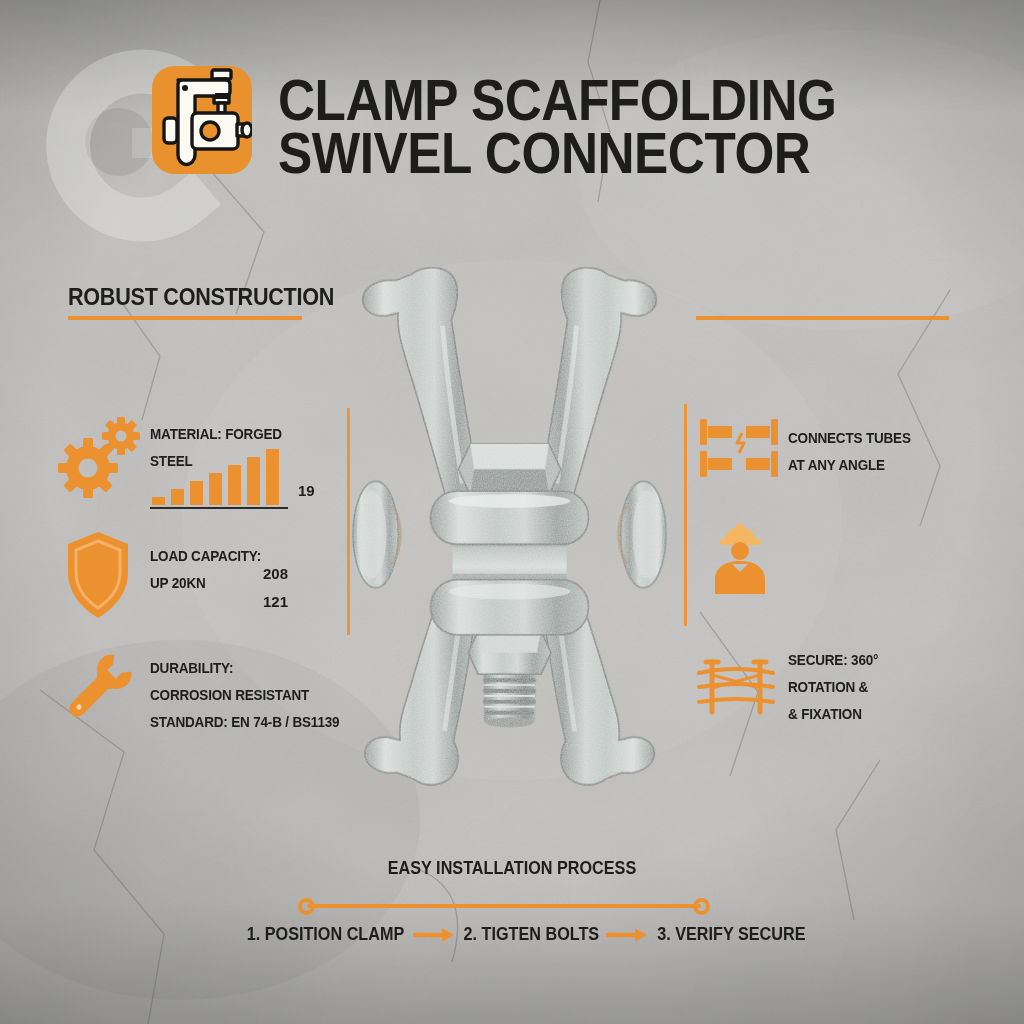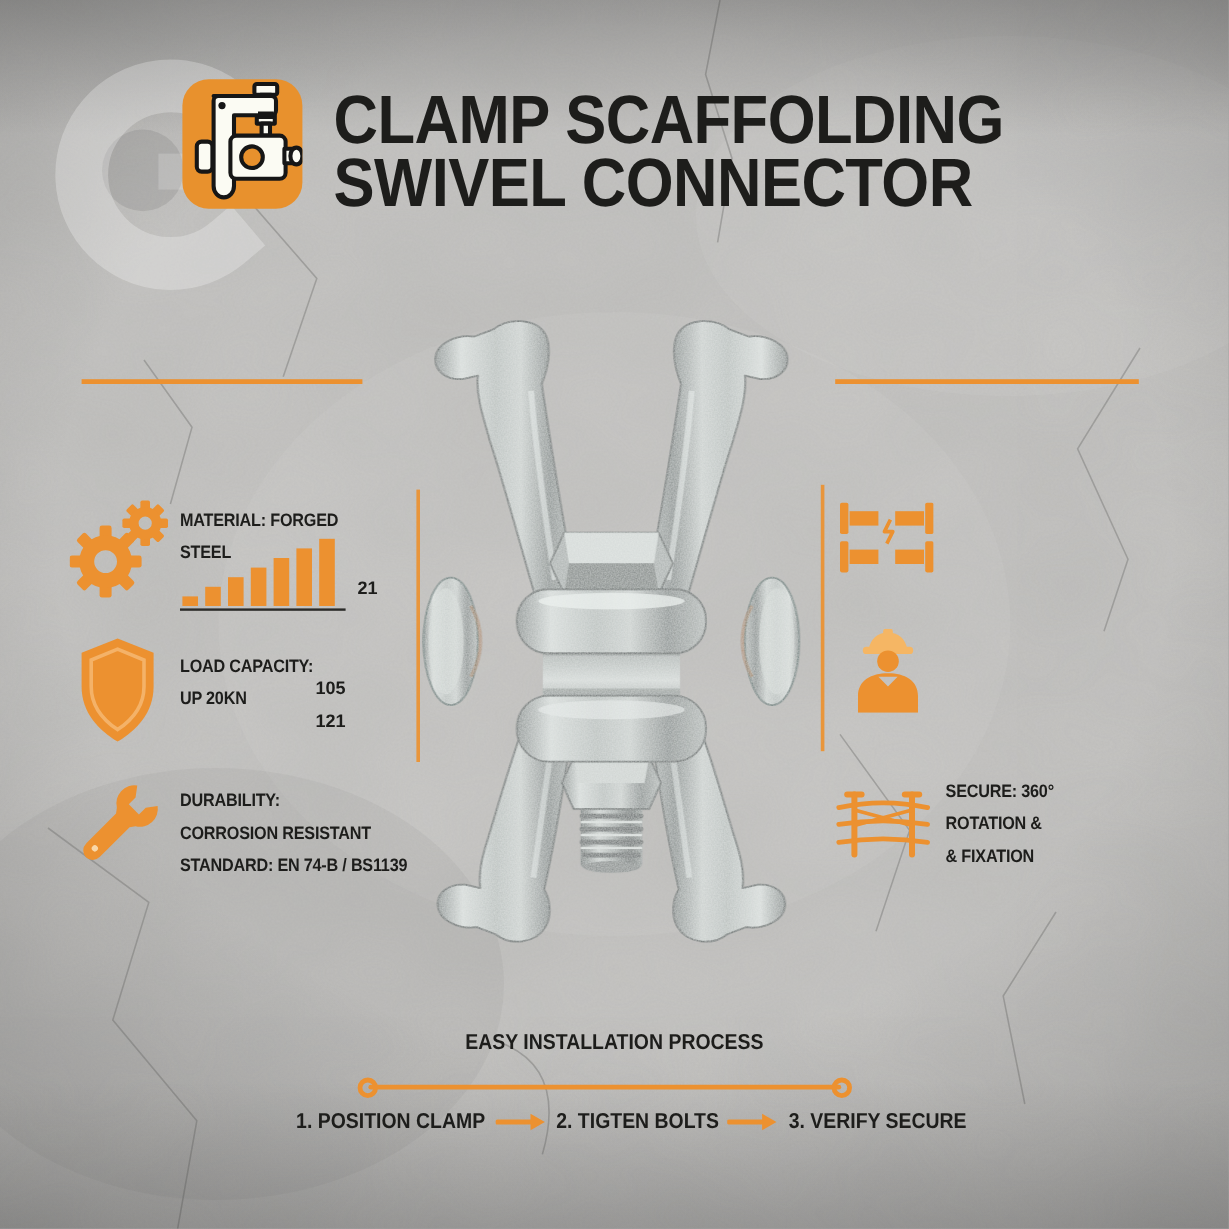--- a/index.html
+++ b/index.html
@@ -96,20 +96,23 @@
       </g>
       <circle cx="33" cy="22" r="3" fill="#161616"></circle>
       <circle cx="58" cy="65" r="9" fill="#E8912D" stroke="#161616" stroke-width="3.4"></circle>
     </svg>
   </div>
   <div class="abs z title">
     <span class="cond">CLAMP SCAFFOLDING</span><br>
     <span class="cond">SWIVEL CONNECTOR</span>
   </div>
 
+  <div class="abs z sec-head" style="left:68px;top:283px;">
+    <span class="cond">ROBUST CONSTRUCTION</span>
+  </div>
   <div class="abs z underbar" style="left:68px;top:316px;width:234px;"></div>
   <div class="abs z vline" style="left:347px;top:408px;height:227px;"></div>
 
   <svg class="abs z" style="left:58px;top:410px;" width="84" height="92" viewBox="0 0 84 92">
     <g fill="#EC9130">
       <g transform="translate(30,58)">
         <g id="bigTooth">
             <rect x="-5" y="-30" width="10" height="12" rx="2"></rect>
           </g>
         <use href="#bigTooth" transform="rotate(45)"></use>
@@ -143,31 +146,31 @@
   <div class="abs z mini-chart">
       <div class="bar" style="height: 8px;"></div>
       <div class="bar" style="height: 16px;"></div>
       <div class="bar" style="height: 24px;"></div>
       <div class="bar" style="height: 32px;"></div>
       <div class="bar" style="height: 40px;"></div>
       <div class="bar" style="height: 48px;"></div>
       <div class="bar" style="height: 56px;"></div>
     </div>
   <div class="abs z chart-underline"></div>
-  <div class="abs z num" style="left:298px;top:482px;">21</div>
+  <div class="abs z num" style="left:298px;top:482px;">19</div>
 
   <svg class="abs z" style="left:66px;top:530px;" width="64" height="90" viewBox="0 0 64 90">
     <path d="M32,2 L62,14 V42 C62,64 48,78 32,88 C16,78 2,64 2,42 V14 Z" fill="#EC9130"></path>
     <path d="M32,11 L54,20 V42 C54,58 44,70 32,78 C20,70 10,58 10,42 V20 Z" fill="none" stroke="#f4b268" stroke-width="3"></path>
   </svg>
   <div class="abs z item-text" style="left:150px;top:542px;">
     <span class="cond">LOAD CAPACITY:</span><br>
     <span class="cond">UP 20KN</span>
   </div>
-  <div class="abs z num" style="left:263px;top:565px;">105</div>
+  <div class="abs z num" style="left:263px;top:565px;">208</div>
   <div class="abs z num" style="left:263px;top:593px;">121</div>
 
   <svg class="abs z" style="left:54px;top:650px;" width="84" height="92" viewBox="0 0 84 92">
     <g transform="rotate(45 42 40)">
       <path fill="#EC9130" d="M30,2 L36,10 L36,18 L48,18 L48,10 L54,2
         A15,15 0 0 1 53,27 L50,31 L50,66 A8,8.5 0 0 1 34,66 L34,31 L31,27 A15,15 0 0 1 30,2 Z"></path>
       <circle cx="42" cy="64" r="2.6" fill="#f9d7a8"></circle>
     </g>
   </svg>
   <div class="abs z item-text" style="left:150px;top:654px;">
@@ -185,20 +188,24 @@
         <rect x="8" y="9" width="24" height="12"></rect>
       <rect x="46" y="9" width="24" height="12"></rect>
         <rect x="71" y="2" width="7" height="26" rx="1.5"></rect>
       <rect x="0" y="34" width="7" height="26" rx="1.5"></rect>
         <rect x="8" y="41" width="24" height="12"></rect>
       <rect x="46" y="41" width="24" height="12"></rect>
         <rect x="71" y="34" width="7" height="26" rx="1.5"></rect>
     </g>
     <path d="M42,16 l-5,10 h7 l-5,10" stroke="#EC9130" stroke-width="3" fill="none" stroke-linejoin="round"></path>
   </svg>
+  <div class="abs z item-text" style="left:788px;top:424px;">
+    <span class="cond">CONNECTS TUBES</span><br>
+    <span class="cond">AT ANY ANGLE</span>
+  </div>
 
   <svg class="abs z" style="left:708px;top:524px;" width="64" height="70" viewBox="0 0 64 70">
     <g fill="#EC9130">
       <rect x="28" y="0" width="8" height="7" rx="2" fill="#f5b664"></rect>
       <path d="M32,3 C23,3 17,9 16,17 h32 C47,9 41,3 32,3 z" fill="#f5b664"></path>
       <rect x="11" y="15" width="42" height="6" rx="3" fill="#f5b664"></rect>
       <circle cx="32" cy="27" r="9"></circle>
       <path fill-rule="evenodd" d="M7,70 v-14 c0,-13 11,-19 25,-19 s25,6 25,19 v14 z M32,48 l-8,-8 h16 z"></path>
     </g>
   </svg>

